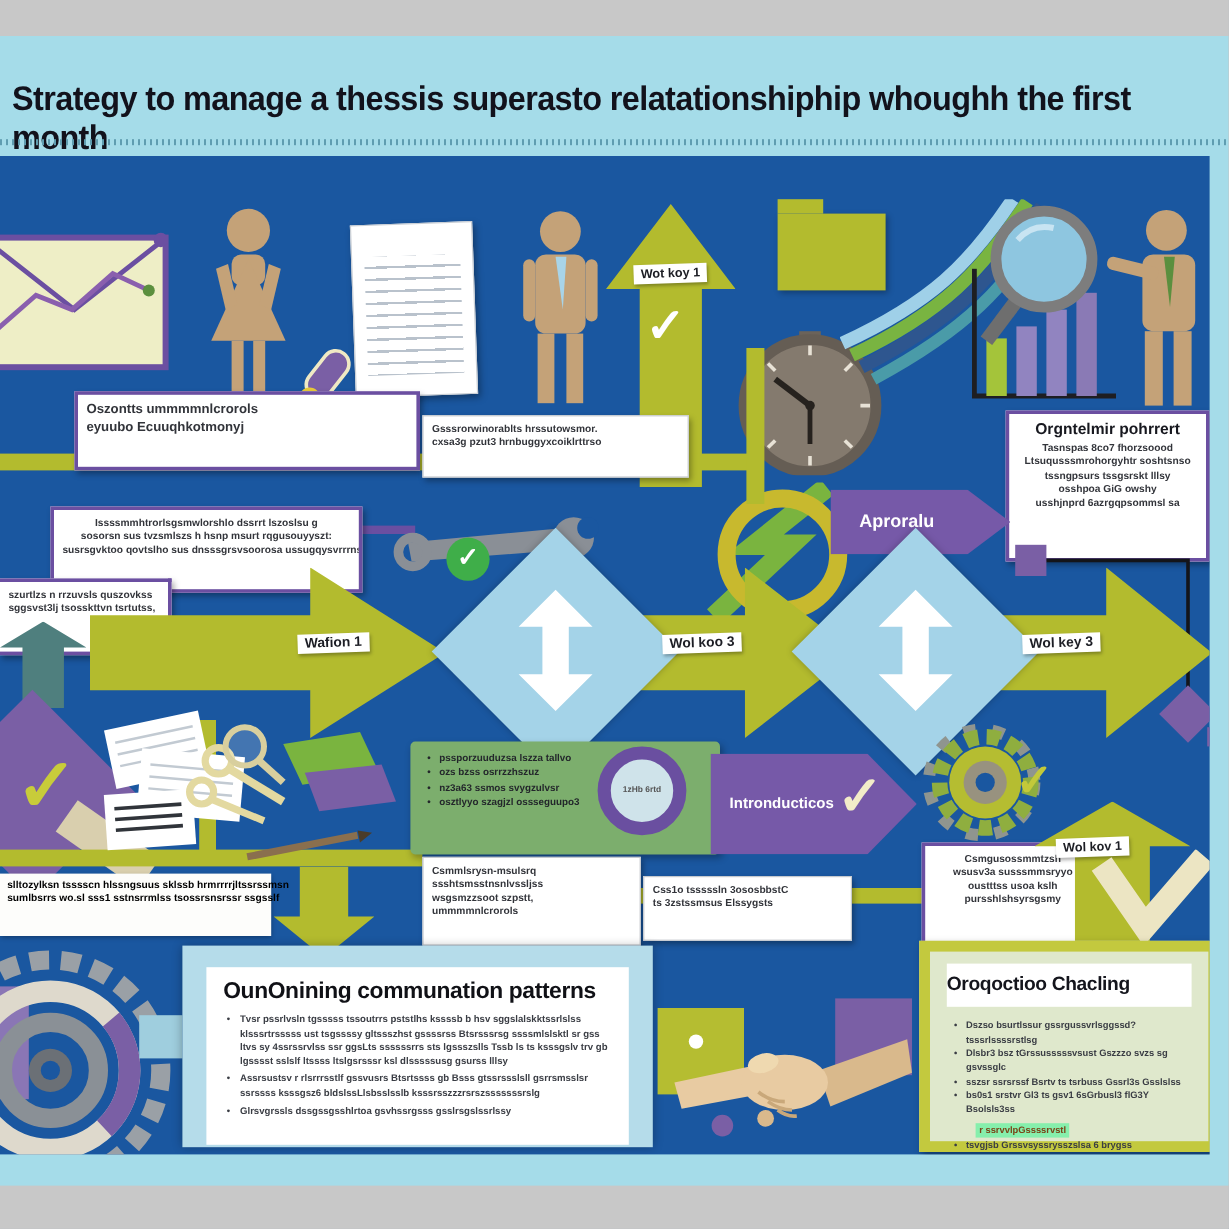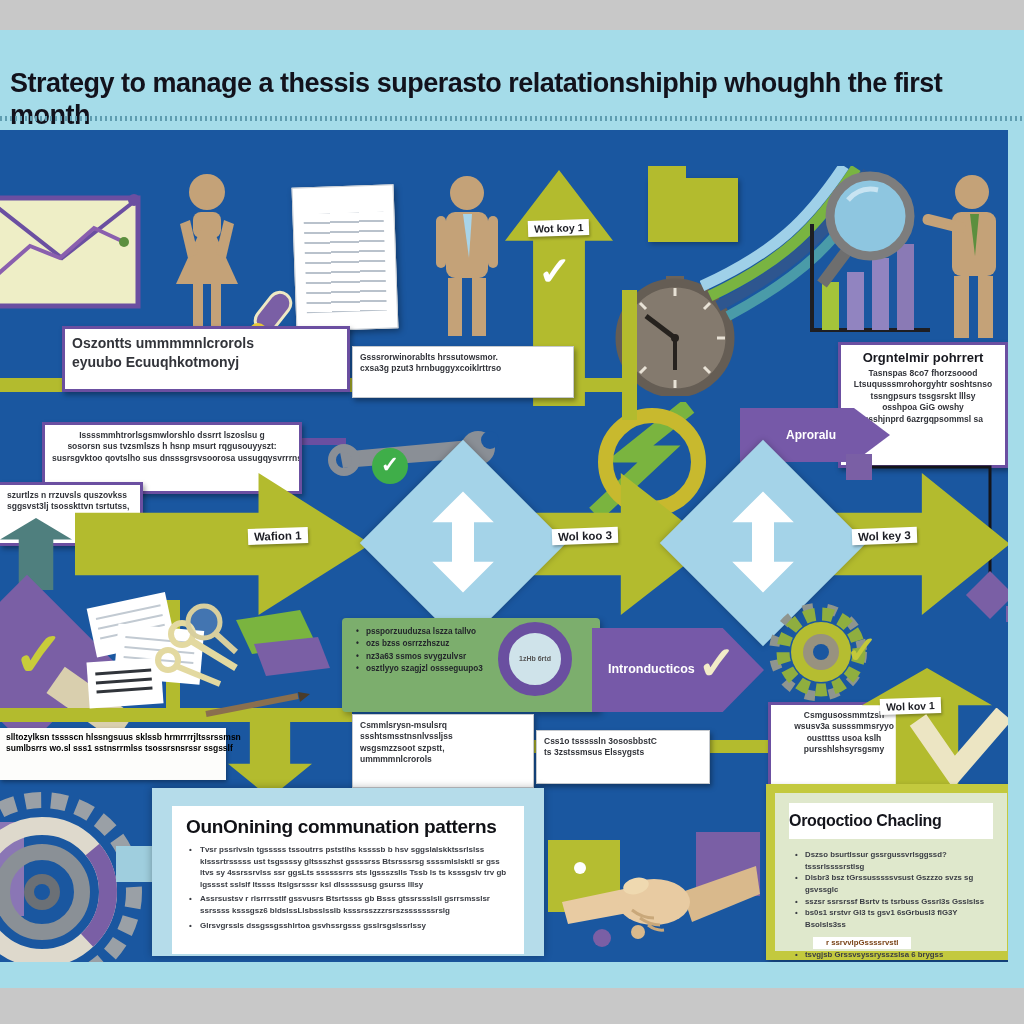--- a/index.html
+++ b/index.html
@@ -7,42 +7,42 @@
   .poster{position:absolute;left:0;top:30px;width:1024px;height:958px;background:#a5dce9;overflow:hidden;}
   .title{position:absolute;left:10px;top:38px;width:1000px;font-size:27px;font-weight:bold;color:#12121c;letter-spacing:-0.5px;transform:scaleY(1.05);}
   .tickline{position:absolute;left:0;top:86px;width:1024px;height:5px;background:repeating-linear-gradient(90deg,#5f9db0 0 2px,transparent 2px 5px);}
   .blue-main{position:absolute;left:0;top:100px;width:1008px;height:832px;background:#1a57a0;overflow:hidden;}
   
   .abs{position:absolute;}
   .olive{background:#b3bb2e;}
   .note{position:absolute;background:#ffffff;color:#32343a;box-shadow:2px 3px 5px rgba(0,0,0,.35);padding:5px 7px;overflow:hidden;}
   .note.pborder{border:3px solid #6b4fa1;}
   .note.thin{border:1px solid #c5c9ce;}
-  .nline{font-size:14px;line-height:1.35;font-weight:bold;white-space:nowrap;}
+  .nline{font-size:11px;line-height:1.35;font-weight:bold;white-space:nowrap;}
   .nline.sm{font-size:8.5px;font-weight:600;}
   .lbl{position:absolute;background:#ffffff;color:#1c1d24;font-weight:bold;font-size:11.5px;text-align:center;padding:2px 6px;box-shadow:1px 2px 3px rgba(0,0,0,.3);transform:rotate(-2deg);white-space:nowrap;}
   .arrow-up{clip-path:polygon(50% 0,100% 30%,74% 30%,74% 100%,26% 100%,26% 30%,0 30%);}
   .arrow-right{clip-path:polygon(0 28%,62% 28%,62% 0,100% 50%,62% 100%,62% 72%,0 72%);}
   .arrow-down{clip-path:polygon(26% 0,74% 0,74% 55%,100% 55%,50% 100%,0 55%,26% 55%);}
   .parrow{clip-path:polygon(0 0,76% 0,100% 50%,76% 100%,0 100%);background:#7659a8;color:#fff;}
   .diamond{position:absolute;background:#a4d3e8;transform:rotate(45deg);box-shadow:0 0 6px rgba(0,0,0,.25);}
   .check{color:#ffffff;font-weight:bold;}
   .doc{background:#ffffff;border:1px solid #c9ced4;box-shadow:2px 3px 6px rgba(0,0,0,.35);}
   .doclines{position:absolute;left:10%;right:10%;top:18%;bottom:12%;background:repeating-linear-gradient(#ffffff 0 8px,#b9c2cc 8px 10px);}
   .panel-blue{position:absolute;background:#b5dcea;box-shadow:0 0 8px rgba(0,0,0,.3);}
   .comm-box{position:absolute;background:#ffffff;padding:10px 14px;overflow:hidden;}
   .comm-title{font-size:19px;font-weight:bold;color:#101116;margin-bottom:6px;letter-spacing:-0.3px;}
   .b-item{font-size:8px;color:#3a3d44;font-weight:600;line-height:1.45;margin:3px 0 3px 14px;position:relative;}
   .b-item::before{content:"•";position:absolute;left:-11px;}
   .chk-wrap{position:absolute;background:#dfe8cc;border:9px solid #c3c93e;box-shadow:2px 3px 6px rgba(0,0,0,.35);}
   .chk-title{position:absolute;left:14px;right:14px;top:10px;height:36px;background:#ffffff;color:#14151c;font-size:16px;font-weight:bold;text-align:left;line-height:36px;letter-spacing:-0.3px;}
   .chk-list{position:absolute;left:14px;right:12px;top:56px;bottom:8px;}
   .chk-item{font-size:7.8px;color:#3a3d44;font-weight:600;line-height:1.5;margin-left:16px;position:relative;}
   .chk-item::before{content:"•";position:absolute;left:-10px;}
-  .chk-item.hl{display:inline-block;background:#ffffff;color:#7a4418;margin-left:24px;padding:0 13px;}
+  .chk-item.hl{display:inline-block;background:#86efac;color:#7a4418;margin-left:24px;padding:0 3px;}
   .chk-item.hl::before{content:none;}
   .gbox{position:absolute;background:#7cae6d;border-radius:4px;box-shadow:2px 3px 6px rgba(0,0,0,.3);}
   .g-item{font-size:8.2px;color:#23262b;font-weight:bold;line-height:1.5;margin-left:14px;position:relative;white-space:nowrap;}
   .g-item::before{content:"•";position:absolute;left:-10px;}
   .strip-note{position:absolute;background:#fdfdfb;box-shadow:1px 2px 4px rgba(0,0,0,.35);padding:4px 6px;}
 </style>
 </head>
 <body>
 
 <div class="page">
@@ -208,21 +208,21 @@
       <div class="abs" style="left:320px;top:282px;width:190px;height:80px;">
         <svg width="190" height="80" viewBox="0 0 190 80">
           <polygon points="20,40 150,28 153,46 23,56" fill="#8a8f96"></polygon>
           <circle cx="158" cy="36" r="17" fill="#8a8f96"></circle>
           <circle cx="170" cy="28" r="9" fill="#1a57a0"></circle>
           <circle cx="24" cy="48" r="12" fill="none" stroke="#8a8f96" stroke-width="8"></circle>
         </svg>
       </div>
       <div class="abs" style="left:372px;top:318px;width:36px;height:36px;border-radius:50%;background:#3fae49;color:#fff;font-size:22px;font-weight:bold;text-align:center;line-height:34px;">✓</div>
 
-      <div class="abs parrow" style="left:692px;top:278px;width:150px;height:54px;font-size:12px;font-weight:bold;line-height:54px;padding-left:46px;box-sizing:border-box;margin-left:48px;">Aproralu</div>
+      <div class="abs parrow" style="left:692px;top:278px;width:150px;height:54px;font-size:15px;font-weight:bold;line-height:54px;padding-left:24px;box-sizing:border-box;">Aproralu</div>
       <div class="abs" style="left:840px;top:318px;width:184px;height:176px;">
         <svg width="184" height="184" viewBox="0 0 184 184">
           <rect x="6" y="6" width="26" height="26" fill="#7a5fa5"></rect>
           <path d="M32,19 L150,19 L150,140" fill="none" stroke="#14151a" stroke-width="3"></path>
           <rect x="133" y="130" width="34" height="34" fill="#7a5fa5" transform="rotate(45 150 147)"></rect>
           <rect x="166" y="158" width="16" height="16" fill="#7a5fa5"></rect>
         </svg>
       </div>
 
       <div class="note pborder" style="left:0;top:352px;width:126px;height:48px;border-left:none;">

